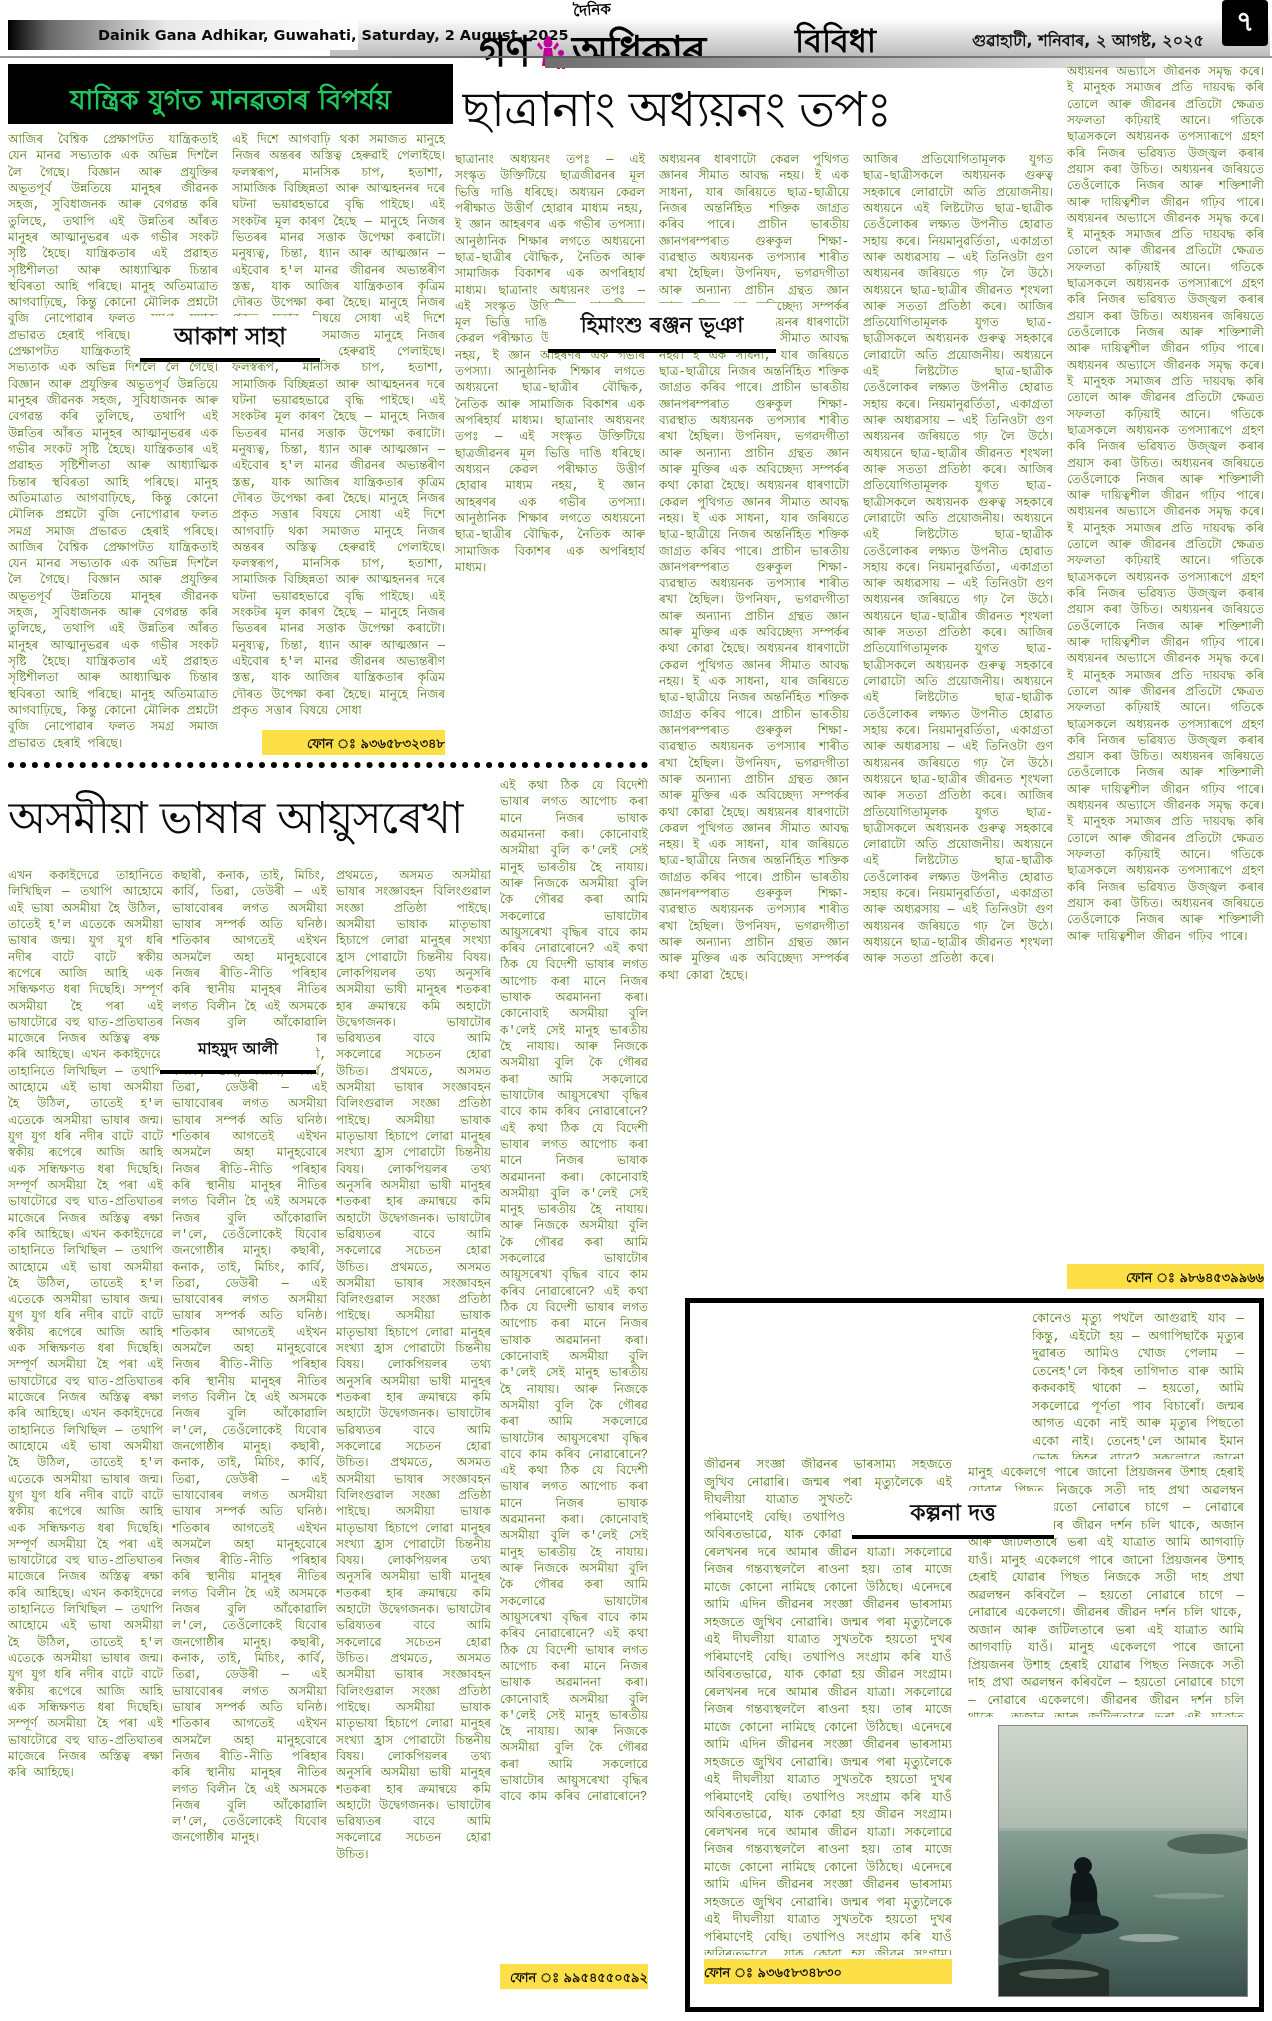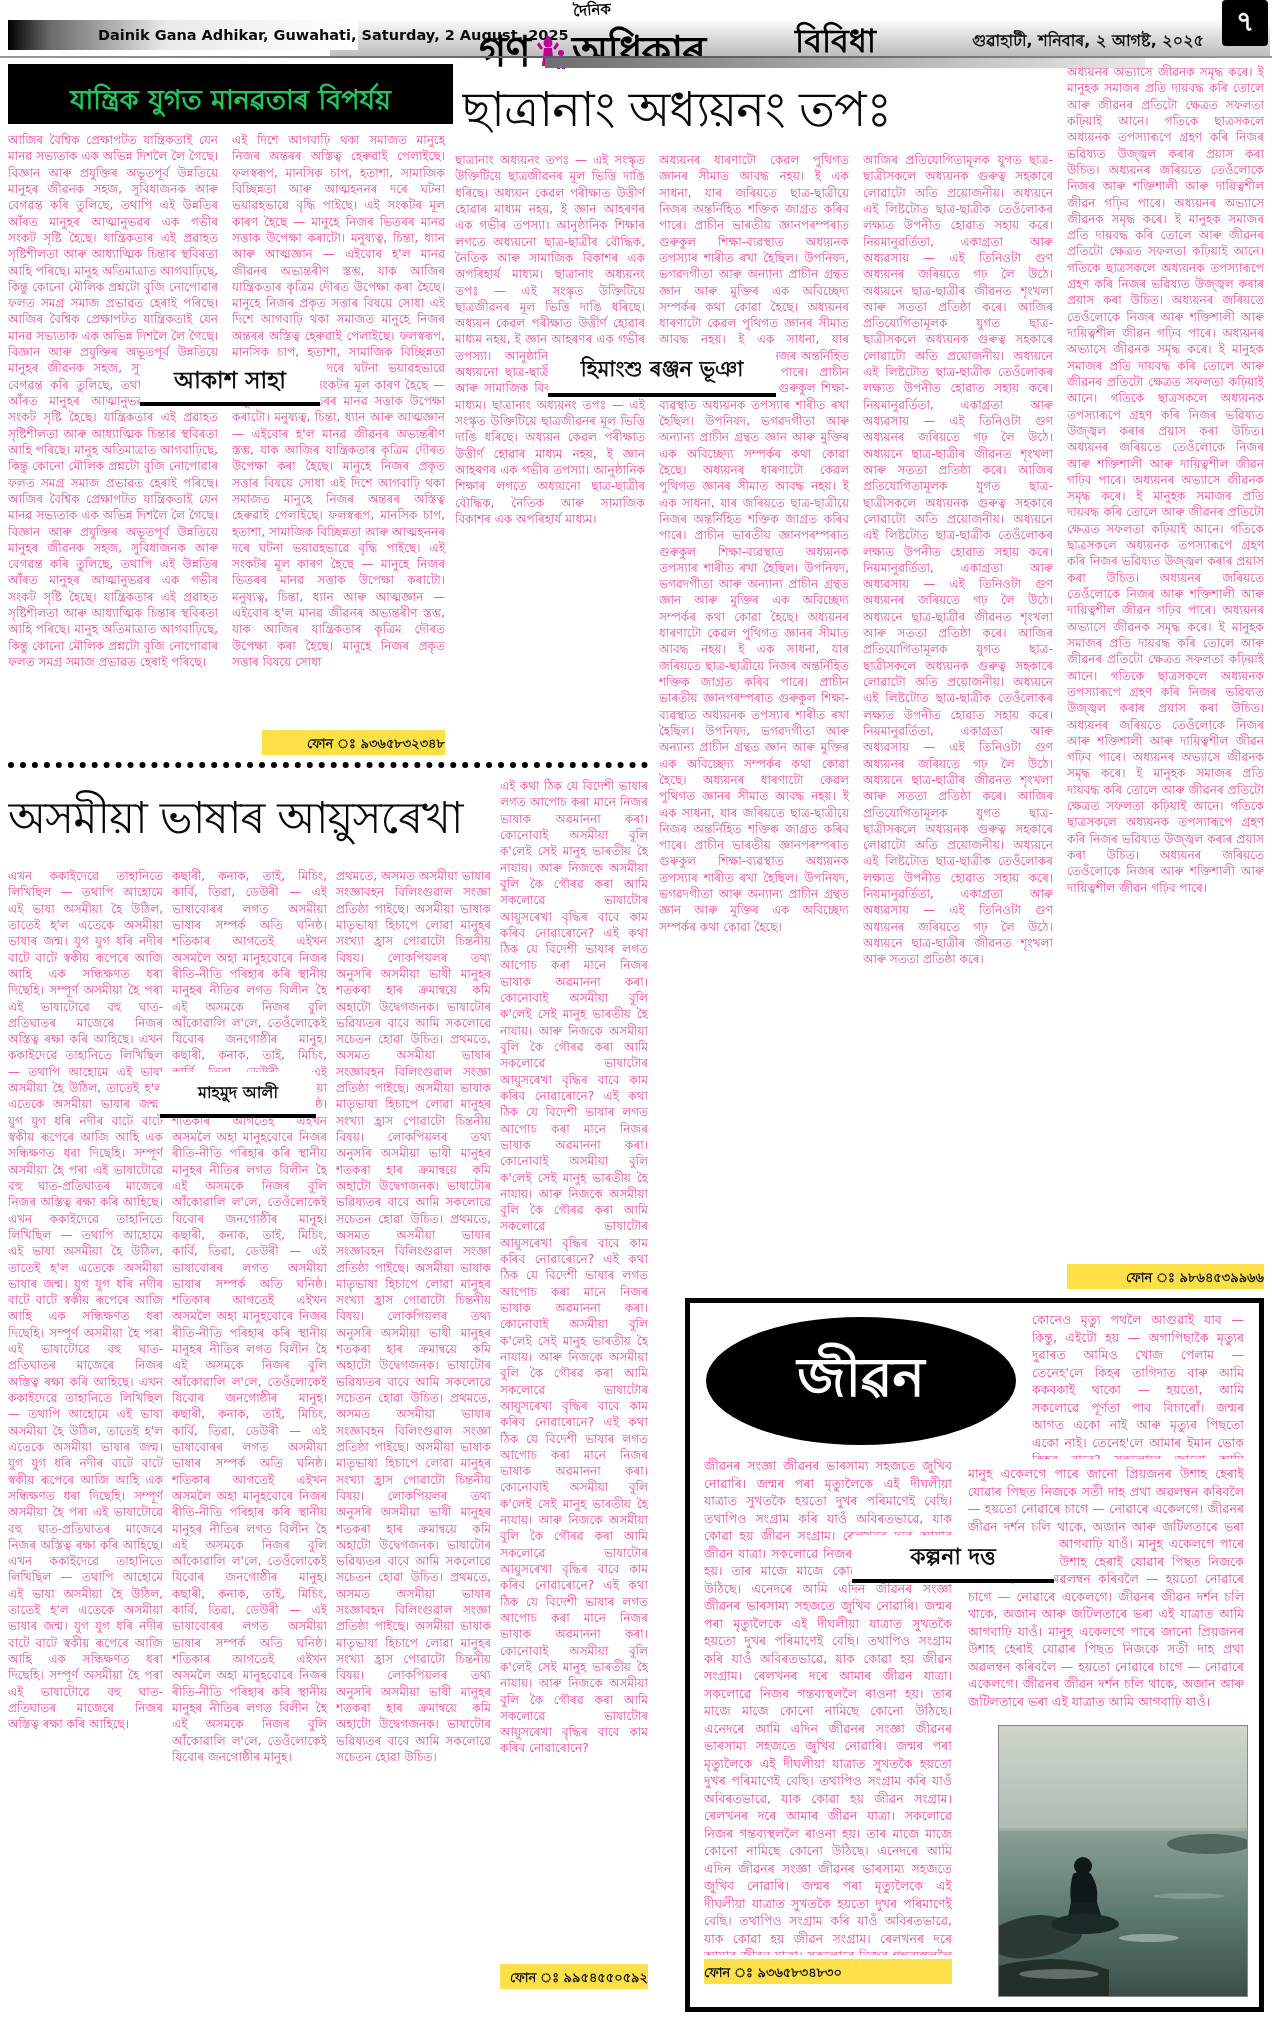--- a/index.html
+++ b/index.html
@@ -3,35 +3,35 @@
 <meta charset="utf-8">
 <style>
   html,body { margin:0; padding:0; }
   body {
     width:1272px; height:2021px; position:relative; background:#ffffff;
     font-family:"DejaVu Sans", sans-serif; color:#101010; overflow:hidden;
   }
   .abs { position:absolute; }
   .col {
     position:absolute; text-align:justify; overflow:hidden;
-    font-size:12px; line-height:1.36; word-break:break-word; color:#ec4899;
+    font-size:12px; line-height:1.36; word-break:break-word; color:#4d7c0f;font-family:Liberation Mono, monospace;
   }
   .headline-banner {
     position:absolute; background:#000; color:#22c55e; display:flex;
     align-items:flex-end; justify-content:center; font-weight:bold;
     white-space:nowrap; overflow:hidden;
   }
   .big-headline {
     position:absolute; font-weight:normal; color:#0a0a0a; white-space:nowrap;
     overflow:hidden; letter-spacing:-1px;
   }
   .byline-box {
     position:absolute; background:#fff; display:flex; align-items:center;
     justify-content:center; font-weight:bold; border-bottom:4px solid #000;
-    white-space:nowrap; overflow:hidden; z-index:5;margin-top:44px;
+    white-space:nowrap; overflow:hidden; z-index:5;
   }
   .phone-line {
     position:absolute; background:#fde047; font-weight:bold; text-align:right;
     font-size:13px; padding-top:4px; z-index:4; white-space:nowrap; overflow:hidden;
   }
   .grad-rule { position:absolute; background:linear-gradient(90deg,#6e6e6e,#e8e8e8); }
   .dotted-sep { position:absolute; border-top:6px dotted #000; height:0; }
   .masthead-word { font-weight:bold; font-size:42px; letter-spacing:-1px; color:#000; }
   .page-box {
     position:absolute; background:#000; color:#fff; display:flex; align-items:center;
@@ -107,23 +107,20 @@
 <div class="col" style="left:8px;top:868px;width:155px;height:1140px;">এখন ককাইদেৱে তাহানিতে লিখিছিল — তথাপি আহোমে এই ভাষা অসমীয়া হৈ উঠিল, তাতেই হ'ল এতেকে অসমীয়া ভাষাৰ জন্ম। যুগ যুগ ধৰি নদীৰ বাটে বাটে স্বকীয় ৰূপেৰে আজি আহি এক সন্ধিক্ষণত ধৰা দিছেহি। সম্পূৰ্ণ অসমীয়া হৈ পৰা এই ভাষাটোৱে বহু ঘাত-প্ৰতিঘাতৰ মাজেৰে নিজৰ অস্তিত্ব ৰক্ষা কৰি আহিছে। এখন ককাইদেৱে তাহানিতে লিখিছিল — তথাপি আহোমে এই ভাষা অসমীয়া হৈ উঠিল, তাতেই হ'ল এতেকে অসমীয়া ভাষাৰ জন্ম। যুগ যুগ ধৰি নদীৰ বাটে বাটে স্বকীয় ৰূপেৰে আজি আহি এক সন্ধিক্ষণত ধৰা দিছেহি। সম্পূৰ্ণ অসমীয়া হৈ পৰা এই ভাষাটোৱে বহু ঘাত-প্ৰতিঘাতৰ মাজেৰে নিজৰ অস্তিত্ব ৰক্ষা কৰি আহিছে। এখন ককাইদেৱে তাহানিতে লিখিছিল — তথাপি আহোমে এই ভাষা অসমীয়া হৈ উঠিল, তাতেই হ'ল এতেকে অসমীয়া ভাষাৰ জন্ম। যুগ যুগ ধৰি নদীৰ বাটে বাটে স্বকীয় ৰূপেৰে আজি আহি এক সন্ধিক্ষণত ধৰা দিছেহি। সম্পূৰ্ণ অসমীয়া হৈ পৰা এই ভাষাটোৱে বহু ঘাত-প্ৰতিঘাতৰ মাজেৰে নিজৰ অস্তিত্ব ৰক্ষা কৰি আহিছে। এখন ককাইদেৱে তাহানিতে লিখিছিল — তথাপি আহোমে এই ভাষা অসমীয়া হৈ উঠিল, তাতেই হ'ল এতেকে অসমীয়া ভাষাৰ জন্ম। যুগ যুগ ধৰি নদীৰ বাটে বাটে স্বকীয় ৰূপেৰে আজি আহি এক সন্ধিক্ষণত ধৰা দিছেহি। সম্পূৰ্ণ অসমীয়া হৈ পৰা এই ভাষাটোৱে বহু ঘাত-প্ৰতিঘাতৰ মাজেৰে নিজৰ অস্তিত্ব ৰক্ষা কৰি আহিছে। এখন ককাইদেৱে তাহানিতে লিখিছিল — তথাপি আহোমে এই ভাষা অসমীয়া হৈ উঠিল, তাতেই হ'ল এতেকে অসমীয়া ভাষাৰ জন্ম। যুগ যুগ ধৰি নদীৰ বাটে বাটে স্বকীয় ৰূপেৰে আজি আহি এক সন্ধিক্ষণত ধৰা দিছেহি। সম্পূৰ্ণ অসমীয়া হৈ পৰা এই ভাষাটোৱে বহু ঘাত-প্ৰতিঘাতৰ মাজেৰে নিজৰ অস্তিত্ব ৰক্ষা কৰি আহিছে।</div>
 <div class="col" style="left:172px;top:868px;width:155px;height:1140px;">কছাৰী, কনাক, তাই, মিচিং, কাৰ্বি, তিৱা, ডেউৰী — এই ভাষাবোৰৰ লগত অসমীয়া ভাষাৰ সম্পৰ্ক অতি ঘনিষ্ঠ। শতিকাৰ আগতেই এইখন অসমলৈ অহা মানুহবোৰে নিজৰ ৰীতি-নীতি পৰিহাৰ কৰি স্থানীয় মানুহৰ নীতিৰ লগত বিলীন হৈ এই অসমকে নিজৰ বুলি আঁকোৱালি ল'লে, তেওঁলোকেই যিবোৰ জনগোষ্ঠীৰ মানুহ। কছাৰী, কনাক, তাই, মিচিং, কাৰ্বি, তিৱা, ডেউৰী — এই ভাষাবোৰৰ লগত অসমীয়া ভাষাৰ সম্পৰ্ক অতি ঘনিষ্ঠ। শতিকাৰ আগতেই এইখন অসমলৈ অহা মানুহবোৰে নিজৰ ৰীতি-নীতি পৰিহাৰ কৰি স্থানীয় মানুহৰ নীতিৰ লগত বিলীন হৈ এই অসমকে নিজৰ বুলি আঁকোৱালি ল'লে, তেওঁলোকেই যিবোৰ জনগোষ্ঠীৰ মানুহ। কছাৰী, কনাক, তাই, মিচিং, কাৰ্বি, তিৱা, ডেউৰী — এই ভাষাবোৰৰ লগত অসমীয়া ভাষাৰ সম্পৰ্ক অতি ঘনিষ্ঠ। শতিকাৰ আগতেই এইখন অসমলৈ অহা মানুহবোৰে নিজৰ ৰীতি-নীতি পৰিহাৰ কৰি স্থানীয় মানুহৰ নীতিৰ লগত বিলীন হৈ এই অসমকে নিজৰ বুলি আঁকোৱালি ল'লে, তেওঁলোকেই যিবোৰ জনগোষ্ঠীৰ মানুহ। কছাৰী, কনাক, তাই, মিচিং, কাৰ্বি, তিৱা, ডেউৰী — এই ভাষাবোৰৰ লগত অসমীয়া ভাষাৰ সম্পৰ্ক অতি ঘনিষ্ঠ। শতিকাৰ আগতেই এইখন অসমলৈ অহা মানুহবোৰে নিজৰ ৰীতি-নীতি পৰিহাৰ কৰি স্থানীয় মানুহৰ নীতিৰ লগত বিলীন হৈ এই অসমকে নিজৰ বুলি আঁকোৱালি ল'লে, তেওঁলোকেই যিবোৰ জনগোষ্ঠীৰ মানুহ। কছাৰী, কনাক, তাই, মিচিং, কাৰ্বি, তিৱা, ডেউৰী — এই ভাষাবোৰৰ লগত অসমীয়া ভাষাৰ সম্পৰ্ক অতি ঘনিষ্ঠ। শতিকাৰ আগতেই এইখন অসমলৈ অহা মানুহবোৰে নিজৰ ৰীতি-নীতি পৰিহাৰ কৰি স্থানীয় মানুহৰ নীতিৰ লগত বিলীন হৈ এই অসমকে নিজৰ বুলি আঁকোৱালি ল'লে, তেওঁলোকেই যিবোৰ জনগোষ্ঠীৰ মানুহ।</div>
 <div class="col" style="left:336px;top:868px;width:155px;height:1140px;">প্ৰথমতে, অসমত অসমীয়া ভাষাৰ সংজ্ঞাবহন বিলিংগুৱাল সংজ্ঞা প্ৰতিষ্ঠা পাইছে। অসমীয়া ভাষাক মাতৃভাষা হিচাপে লোৱা মানুহৰ সংখ্যা হ্ৰাস পোৱাটো চিন্তনীয় বিষয়। লোকপিয়লৰ তথ্য অনুসৰি অসমীয়া ভাষী মানুহৰ শতকৰা হাৰ ক্ৰমান্বয়ে কমি অহাটো উদ্বেগজনক। ভাষাটোৰ ভৱিষ্যতৰ বাবে আমি সকলোৱে সচেতন হোৱা উচিত। প্ৰথমতে, অসমত অসমীয়া ভাষাৰ সংজ্ঞাবহন বিলিংগুৱাল সংজ্ঞা প্ৰতিষ্ঠা পাইছে। অসমীয়া ভাষাক মাতৃভাষা হিচাপে লোৱা মানুহৰ সংখ্যা হ্ৰাস পোৱাটো চিন্তনীয় বিষয়। লোকপিয়লৰ তথ্য অনুসৰি অসমীয়া ভাষী মানুহৰ শতকৰা হাৰ ক্ৰমান্বয়ে কমি অহাটো উদ্বেগজনক। ভাষাটোৰ ভৱিষ্যতৰ বাবে আমি সকলোৱে সচেতন হোৱা উচিত। প্ৰথমতে, অসমত অসমীয়া ভাষাৰ সংজ্ঞাবহন বিলিংগুৱাল সংজ্ঞা প্ৰতিষ্ঠা পাইছে। অসমীয়া ভাষাক মাতৃভাষা হিচাপে লোৱা মানুহৰ সংখ্যা হ্ৰাস পোৱাটো চিন্তনীয় বিষয়। লোকপিয়লৰ তথ্য অনুসৰি অসমীয়া ভাষী মানুহৰ শতকৰা হাৰ ক্ৰমান্বয়ে কমি অহাটো উদ্বেগজনক। ভাষাটোৰ ভৱিষ্যতৰ বাবে আমি সকলোৱে সচেতন হোৱা উচিত। প্ৰথমতে, অসমত অসমীয়া ভাষাৰ সংজ্ঞাবহন বিলিংগুৱাল সংজ্ঞা প্ৰতিষ্ঠা পাইছে। অসমীয়া ভাষাক মাতৃভাষা হিচাপে লোৱা মানুহৰ সংখ্যা হ্ৰাস পোৱাটো চিন্তনীয় বিষয়। লোকপিয়লৰ তথ্য অনুসৰি অসমীয়া ভাষী মানুহৰ শতকৰা হাৰ ক্ৰমান্বয়ে কমি অহাটো উদ্বেগজনক। ভাষাটোৰ ভৱিষ্যতৰ বাবে আমি সকলোৱে সচেতন হোৱা উচিত। প্ৰথমতে, অসমত অসমীয়া ভাষাৰ সংজ্ঞাবহন বিলিংগুৱাল সংজ্ঞা প্ৰতিষ্ঠা পাইছে। অসমীয়া ভাষাক মাতৃভাষা হিচাপে লোৱা মানুহৰ সংখ্যা হ্ৰাস পোৱাটো চিন্তনীয় বিষয়। লোকপিয়লৰ তথ্য অনুসৰি অসমীয়া ভাষী মানুহৰ শতকৰা হাৰ ক্ৰমান্বয়ে কমি অহাটো উদ্বেগজনক। ভাষাটোৰ ভৱিষ্যতৰ বাবে আমি সকলোৱে সচেতন হোৱা উচিত।</div>
 <div class="col" style="left:500px;top:778px;width:148px;height:1184px;">এই কথা ঠিক যে বিদেশী ভাষাৰ লগত আপোচ কৰা মানে নিজৰ ভাষাক অৱমাননা কৰা। কোনোবাই অসমীয়া বুলি ক'লেই সেই মানুহ ভাৰতীয় হৈ নাযায়। আৰু নিজকে অসমীয়া বুলি কৈ গৌৰৱ কৰা আমি সকলোৱে ভাষাটোৰ আয়ুসৰেখা বৃদ্ধিৰ বাবে কাম কৰিব নোৱাৰোনে? এই কথা ঠিক যে বিদেশী ভাষাৰ লগত আপোচ কৰা মানে নিজৰ ভাষাক অৱমাননা কৰা। কোনোবাই অসমীয়া বুলি ক'লেই সেই মানুহ ভাৰতীয় হৈ নাযায়। আৰু নিজকে অসমীয়া বুলি কৈ গৌৰৱ কৰা আমি সকলোৱে ভাষাটোৰ আয়ুসৰেখা বৃদ্ধিৰ বাবে কাম কৰিব নোৱাৰোনে? এই কথা ঠিক যে বিদেশী ভাষাৰ লগত আপোচ কৰা মানে নিজৰ ভাষাক অৱমাননা কৰা। কোনোবাই অসমীয়া বুলি ক'লেই সেই মানুহ ভাৰতীয় হৈ নাযায়। আৰু নিজকে অসমীয়া বুলি কৈ গৌৰৱ কৰা আমি সকলোৱে ভাষাটোৰ আয়ুসৰেখা বৃদ্ধিৰ বাবে কাম কৰিব নোৱাৰোনে? এই কথা ঠিক যে বিদেশী ভাষাৰ লগত আপোচ কৰা মানে নিজৰ ভাষাক অৱমাননা কৰা। কোনোবাই অসমীয়া বুলি ক'লেই সেই মানুহ ভাৰতীয় হৈ নাযায়। আৰু নিজকে অসমীয়া বুলি কৈ গৌৰৱ কৰা আমি সকলোৱে ভাষাটোৰ আয়ুসৰেখা বৃদ্ধিৰ বাবে কাম কৰিব নোৱাৰোনে? এই কথা ঠিক যে বিদেশী ভাষাৰ লগত আপোচ কৰা মানে নিজৰ ভাষাক অৱমাননা কৰা। কোনোবাই অসমীয়া বুলি ক'লেই সেই মানুহ ভাৰতীয় হৈ নাযায়। আৰু নিজকে অসমীয়া বুলি কৈ গৌৰৱ কৰা আমি সকলোৱে ভাষাটোৰ আয়ুসৰেখা বৃদ্ধিৰ বাবে কাম কৰিব নোৱাৰোনে? এই কথা ঠিক যে বিদেশী ভাষাৰ লগত আপোচ কৰা মানে নিজৰ ভাষাক অৱমাননা কৰা। কোনোবাই অসমীয়া বুলি ক'লেই সেই মানুহ ভাৰতীয় হৈ নাযায়। আৰু নিজকে অসমীয়া বুলি কৈ গৌৰৱ কৰা আমি সকলোৱে ভাষাটোৰ আয়ুসৰেখা বৃদ্ধিৰ বাবে কাম কৰিব নোৱাৰোনে?</div>
 <div class="byline-box" style="left:160px;top:1028px;width:156px;height:42px;font-size:16px;">
   <span>মাহমুদ আলী</span>
 </div>
 <div class="phone-line" style="left:500px;top:1964px;width:148px;">ফোন ঃ ৯৯৫৪৫৫০৫৯২</div>
 
 <div class="jiban-box" style="left:685px;top:1298px;width:569px;height:704px;">
-  <div class="jiban-oval" style="left:16px;top:14px;width:310px;height:128px;">
-    <span>জীৱন</span>
-  </div>
   <div class="col" style="left:342px;top:8px;width:212px;height:148px;font-size:12.5px;line-height:1.4;">কোনেও মৃত্যু পথলৈ আগুৱাই যাব — কিন্তু, এইটো হয় — অগাপিছাকৈ মৃত্যুৰ দুৱাৰত আমিও খোজ পেলাম — তেনেহ'লে কিহৰ তাগিদাত বাৰু আমি ককবকাই থাকো — হয়তো, আমি সকলোৱে পূৰ্ণতা পাব বিচাৰোঁ। জন্মৰ আগত একো নাই আৰু মৃত্যুৰ পিছতো একো নাই। তেনেহ'লে আমাৰ ইমান ভোক কিহৰ বাবে? সকলোৱে জানো আমি চিৰস্থায়ী নহয়।</div>
   <div class="col" style="left:14px;top:154px;width:248px;height:498px;font-size:12.5px;line-height:1.4;">জীৱনৰ সংজ্ঞা জীৱনৰ ভাৰসাম্য সহজতে জুখিব নোৱাৰি। জন্মৰ পৰা মৃত্যুলৈকে এই দীঘলীয়া যাত্ৰাত সুখতকৈ হয়তো দুখৰ পৰিমাণেই বেছি। তথাপিও সংগ্ৰাম কৰি যাওঁ অবিৰতভাৱে, যাক কোৱা হয় জীৱন সংগ্ৰাম। ৰেলখনৰ দৰে আমাৰ জীৱন যাত্ৰা। সকলোৱে নিজৰ গন্তব্যস্থললৈ ৰাওনা হয়। তাৰ মাজে মাজে কোনো নামিছে কোনো উঠিছে। এনেদৰে আমি এদিন জীৱনৰ সংজ্ঞা জীৱনৰ ভাৰসাম্য সহজতে জুখিব নোৱাৰি। জন্মৰ পৰা মৃত্যুলৈকে এই দীঘলীয়া যাত্ৰাত সুখতকৈ হয়তো দুখৰ পৰিমাণেই বেছি। তথাপিও সংগ্ৰাম কৰি যাওঁ অবিৰতভাৱে, যাক কোৱা হয় জীৱন সংগ্ৰাম। ৰেলখনৰ দৰে আমাৰ জীৱন যাত্ৰা। সকলোৱে নিজৰ গন্তব্যস্থললৈ ৰাওনা হয়। তাৰ মাজে মাজে কোনো নামিছে কোনো উঠিছে। এনেদৰে আমি এদিন জীৱনৰ সংজ্ঞা জীৱনৰ ভাৰসাম্য সহজতে জুখিব নোৱাৰি। জন্মৰ পৰা মৃত্যুলৈকে এই দীঘলীয়া যাত্ৰাত সুখতকৈ হয়তো দুখৰ পৰিমাণেই বেছি। তথাপিও সংগ্ৰাম কৰি যাওঁ অবিৰতভাৱে, যাক কোৱা হয় জীৱন সংগ্ৰাম। ৰেলখনৰ দৰে আমাৰ জীৱন যাত্ৰা। সকলোৱে নিজৰ গন্তব্যস্থললৈ ৰাওনা হয়। তাৰ মাজে মাজে কোনো নামিছে কোনো উঠিছে। এনেদৰে আমি এদিন জীৱনৰ সংজ্ঞা জীৱনৰ ভাৰসাম্য সহজতে জুখিব নোৱাৰি। জন্মৰ পৰা মৃত্যুলৈকে এই দীঘলীয়া যাত্ৰাত সুখতকৈ হয়তো দুখৰ পৰিমাণেই বেছি। তথাপিও সংগ্ৰাম কৰি যাওঁ অবিৰতভাৱে, যাক কোৱা হয় জীৱন সংগ্ৰাম। ৰেলখনৰ দৰে আমাৰ জীৱন যাত্ৰা। সকলোৱে নিজৰ গন্তব্যস্থললৈ ৰাওনা হয়। তাৰ মাজে মাজে কোনো নামিছে কোনো উঠিছে। এনেদৰে আমি এদিন</div>
   <div class="col" style="left:278px;top:162px;width:276px;height:252px;font-size:12.5px;line-height:1.4;">মানুহ একেলগে পাৰে জানো প্ৰিয়জনৰ উশাহ হেৰাই যোৱাৰ পিছত নিজকে সতী দাহ প্ৰথা অৱলম্বন কৰিবলৈ — হয়তো নোৱাৰে চাগে — নোৱাৰে একেলগে। জীৱনৰ জীৱন দৰ্শন চলি থাকে, অজান আৰু জটিলতাৰে ভৰা এই যাত্ৰাত আমি আগবাঢ়ি যাওঁ। মানুহ একেলগে পাৰে জানো প্ৰিয়জনৰ উশাহ হেৰাই যোৱাৰ পিছত নিজকে সতী দাহ প্ৰথা অৱলম্বন কৰিবলৈ — হয়তো নোৱাৰে চাগে — নোৱাৰে একেলগে। জীৱনৰ জীৱন দৰ্শন চলি থাকে, অজান আৰু জটিলতাৰে ভৰা এই যাত্ৰাত আমি আগবাঢ়ি যাওঁ। মানুহ একেলগে পাৰে জানো প্ৰিয়জনৰ উশাহ হেৰাই যোৱাৰ পিছত নিজকে সতী দাহ প্ৰথা অৱলম্বন কৰিবলৈ — হয়তো নোৱাৰে চাগে — নোৱাৰে একেলগে। জীৱনৰ জীৱন দৰ্শন চলি থাকে, অজান আৰু জটিলতাৰে ভৰা এই যাত্ৰাত আমি আগবাঢ়ি যাওঁ।</div>
   <div class="byline-box" style="left:162px;top:188px;width:202px;height:44px;font-size:22px;">
     <span>কল্পনা দত্ত</span>
   </div>
   <div class="phone-line" style="left:14px;top:656px;width:248px;text-align:left;">ফোন ঃ ৯৩৬৫৮৩৪৮৩০</div>
 
   <div class="abs" style="left:308px;top:422px;width:248px;height:270px;overflow:hidden;border:1px solid #888;">
     <svg viewBox="0 0 248 270" width="248" height="270" preserveAspectRatio="none">

